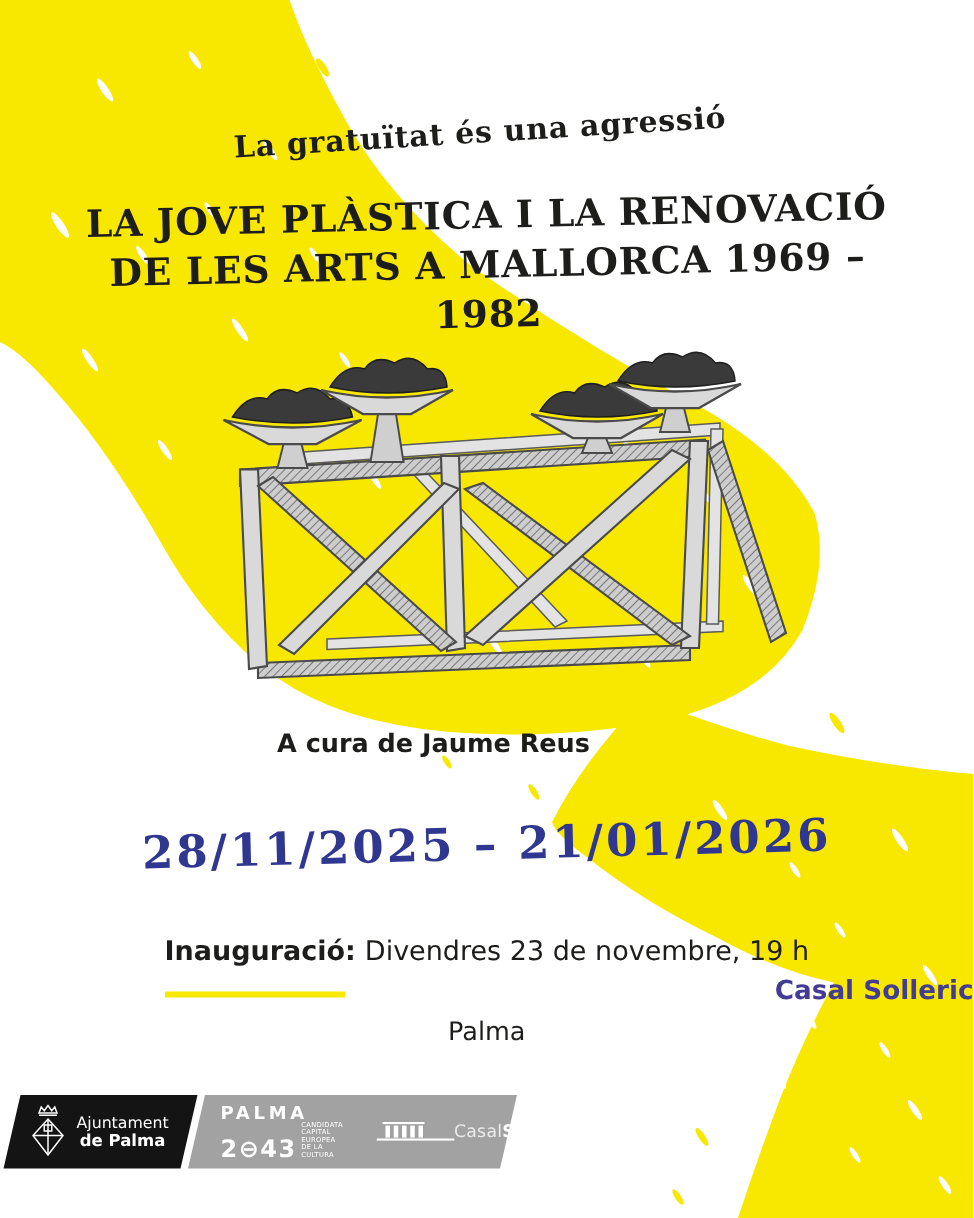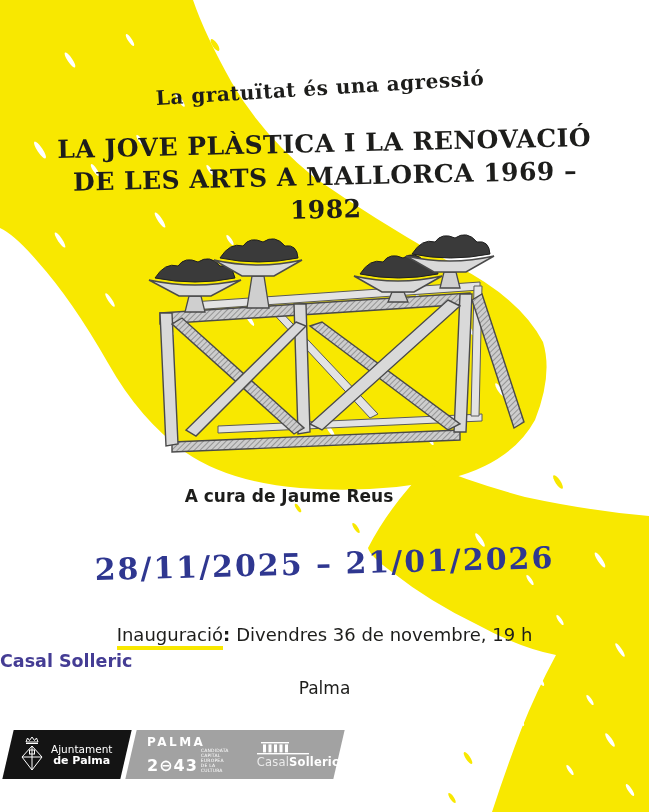--- a/index.html
+++ b/index.html
@@ -23,24 +23,24 @@
     left:38px;top:127px;width:574px;text-align:center;line-height:33px;
     font-size:25px;letter-spacing:.5px;transform:rotate(-1.3deg);
   }
   .curator{left:0;top:486px;width:578px;text-align:center;
     font-size:17px;font-weight:bold;}
   .dates{
     left:0;top:546px;width:649px;text-align:center;color:var(--date-blue,#2F3790);
     font-size:30px;letter-spacing:2px;transform:rotate(-1.5deg);
   }
   .opening{left:0;top:624px;width:649px;text-align:center;font-size:18px;}
-  .opening .lbl{font-weight:normal;border-bottom:4px solid var(--brush-yellow,#F8E800);padding-bottom:1px;}
+  .opening .lbl{font-weight:bold;border-bottom:4px solid var(--brush-yellow,#F8E800);padding-bottom:16px;}
   .opening .colon{font-weight:bold;}
   .opening .details{margin-left:6px;}
-  .venue{left:0;top:651px;width:649px;text-align:left;
+  .venue{left:0;top:651px;width:649px;text-align:right;
     font-size:17.5px;font-weight:bold;color:var(--venue-indigo,#443C94);}
   .city{left:0;top:678px;width:649px;text-align:center;font-size:17px;}
   
   .trestle{left:148px;top:230px;width:378px;height:248px;}
   .beam{fill:#d9d9d9;stroke:#4a4a4a;stroke-width:1.4;}
   .beam-h{fill:url(#hatch);stroke:#4a4a4a;stroke-width:1.4;}
   .beam-thin{fill:#e3e3e3;stroke:#5a5a5a;stroke-width:1;}
   .dish{fill:#d9d9d9;stroke:#4a4a4a;stroke-width:1.5;}
   .mound{fill:#3a3a3a;stroke:#1f1f1f;stroke-width:1;}
   .stem{fill:#cfcfcf;stroke:#4a4a4a;stroke-width:1.3;}
@@ -54,21 +54,21 @@
   .f-gray{width:208px;}
   .f-content{position:relative;height:49px;display:flex;align-items:center;color:#fff;}
   .aj-text{margin-left:7px;line-height:12px;}
   .aj-l1{font-size:10.5px;font-weight:normal;}
   .aj-l2{font-size:11px;font-weight:bold;text-align:center;}
   .p31{margin-left:16px;line-height:11px;}
   .p31-name{font-size:12px;font-weight:bold;letter-spacing:2.5px;}
   .p31-row{display:flex;align-items:flex-end;}
   .p31-year{font-size:16px;font-weight:bold;letter-spacing:1px;line-height:14px;}
   .p31-sub{margin-left:3px;font-size:4.5px;line-height:5px;letter-spacing:.2px;}
-  .casal{margin-left:22px;display:flex;flex-direction:column;align-items:flex-start;}
+  .casal{margin-left:22px;display:flex;flex-direction:row;align-items:flex-start;}
   .casal-txt{font-size:11.5px;line-height:12px;letter-spacing:.2px;}
   .casal-txt .c1{color:rgba(255,255,255,.78);}
   .casal-txt .c2{font-weight:bold;color:#fff;}
 </style>
 </head>
 <body>
 
 <div class="poster">
 
   <svg class="brush" viewBox="0 0 649 812">
@@ -181,21 +181,21 @@
   <div class="abs stamp title">
     <div>LA JOVE PLÀSTICA I LA RENOVACIÓ</div>
     <div>DE LES ARTS A MALLORCA 1969 – 1982</div>
   </div>
 
   <div class="abs curator">A cura de Jaume Reus</div>
 
   <div class="abs stamp dates">28/11/2025 – 21/01/2026</div>
 
   <div class="abs opening">
-    <span class="lbl">Inauguració</span><span class="colon">:</span><span class="details">Divendres 36 de novembre, 19 h</span>
+    <span class="lbl">Inauguració</span><span class="colon">:</span><span class="details">Divendres 23 de novembre, 19 h</span>
   </div>
 
   <div class="abs venue">Casal Solleric</div>
   <div class="abs city">Palma</div>
 
   <div class="abs footer">
 
     <div class="f-sec f-black">
       <div class="f-bg"></div>
       <div class="f-content">

